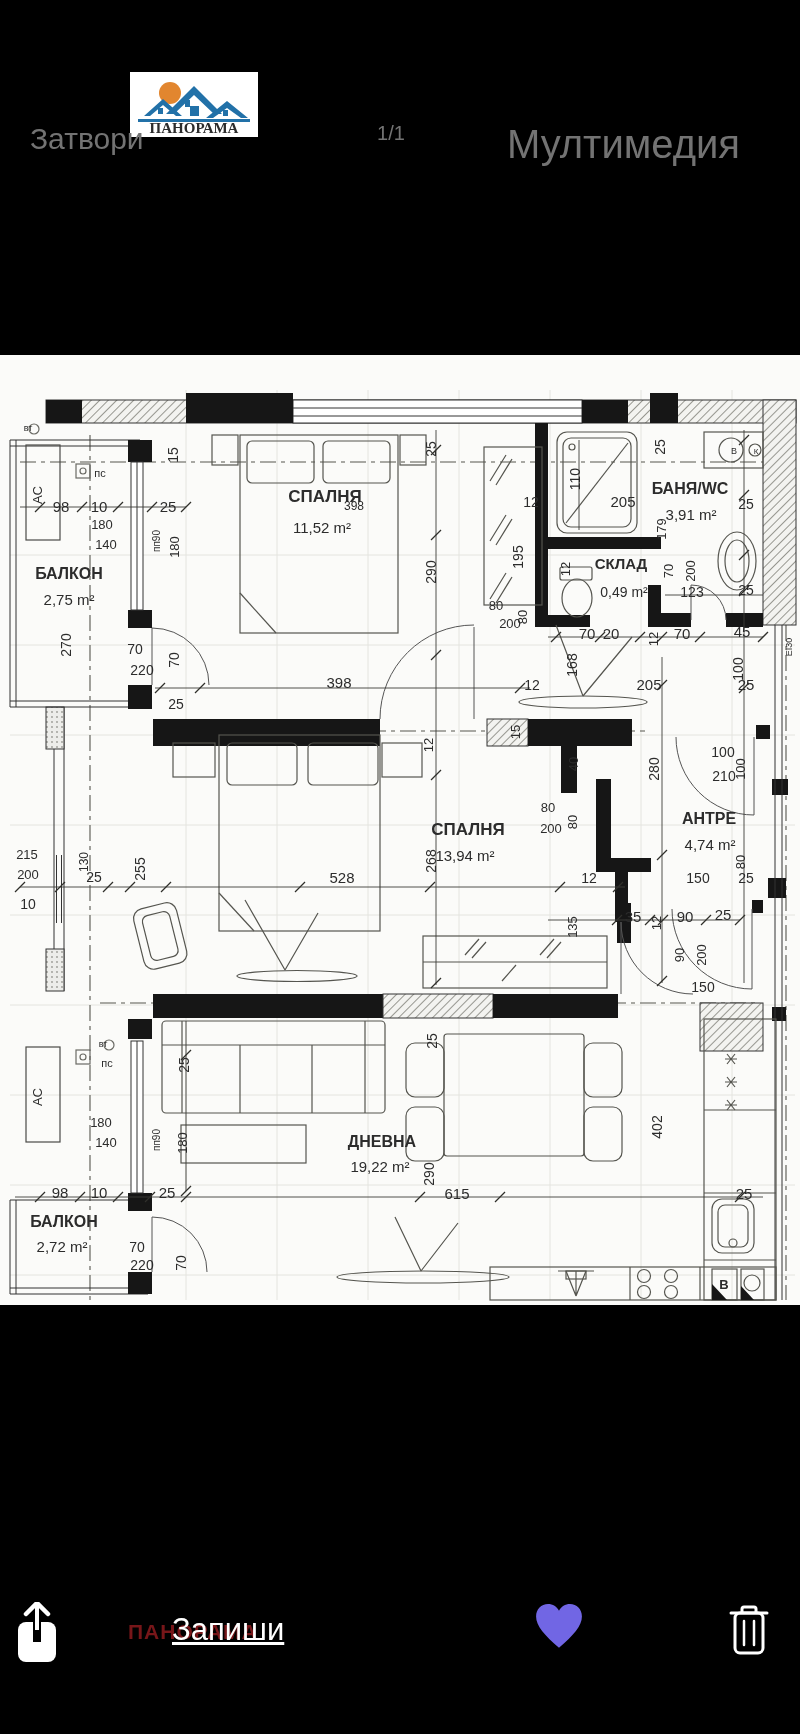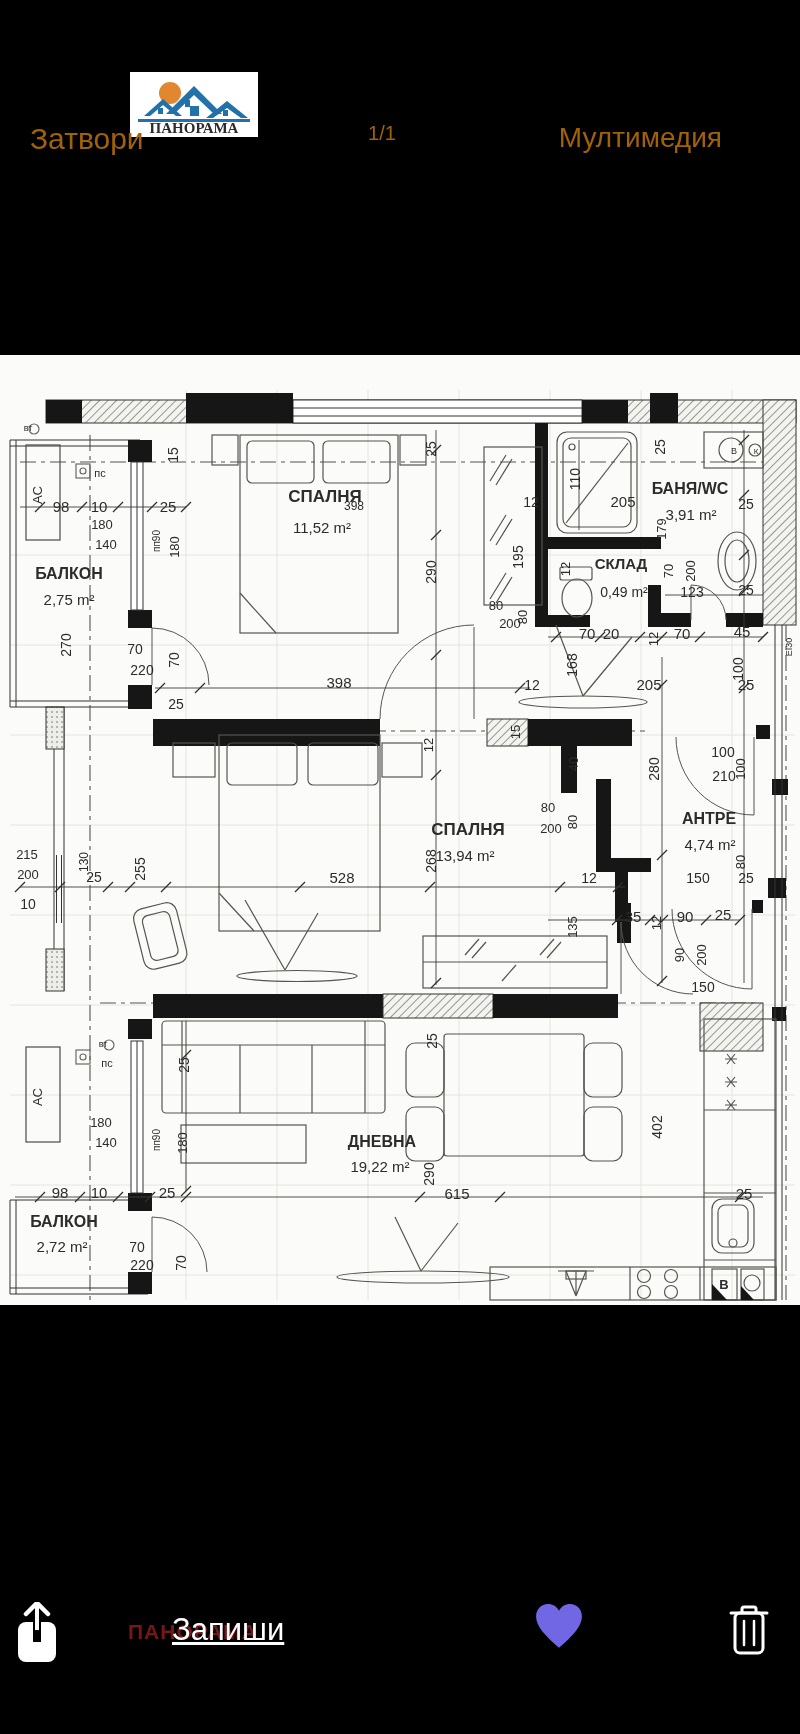--- a/index.html
+++ b/index.html
@@ -1,23 +1,23 @@
 <!DOCTYPE html>
 <html><head>
 <meta charset="utf-8">
 <style>
   html,body{margin:0;padding:0;background:#000;}
   body{width:800px;height:1734px;position:relative;overflow:hidden;
        font-family:"Liberation Sans","DejaVu Sans",sans-serif;}
   
   .logo-box{position:absolute;left:130px;top:72px;width:128px;height:65px;background:#fff;}
-  .topbar{position:absolute;left:0;top:116px;width:764px;height:52px;color:#a16207;}
+  .topbar{position:absolute;left:0;top:116px;width:764px;height:52px;color:#737373;padding-left:18px;}
   .topbar .close{position:absolute;left:30px;top:6px;font-size:30px;}
   .topbar .page{position:absolute;left:0;right:0;top:6px;text-align:center;font-size:20px;}
-  .topbar .multi{position:absolute;right:42px;top:6px;font-size:28px;}
+  .topbar .multi{position:absolute;right:42px;top:6px;font-size:40px;}
   
   .plan-wrap{position:absolute;left:0;top:355px;width:800px;height:950px;background:#fbfbf9;border-radius:24px;}
   svg text{fill:#2c2c2c;}
   
   .bottombar{position:absolute;left:0;top:1596px;width:800px;height:90px;}
   .watermark{position:absolute;left:128px;top:24px;width:130px;font-size:21px;font-weight:bold;
              letter-spacing:1px;color:#8c1b1e;opacity:.85;}
   .save-label{position:absolute;left:172px;top:16px;font-size:31px;color:#fff;text-decoration:underline;}
   .icon-btn{position:absolute;background:none;border:none;padding:0;cursor:pointer;}
   .share-btn{left:14px;top:6px;}

